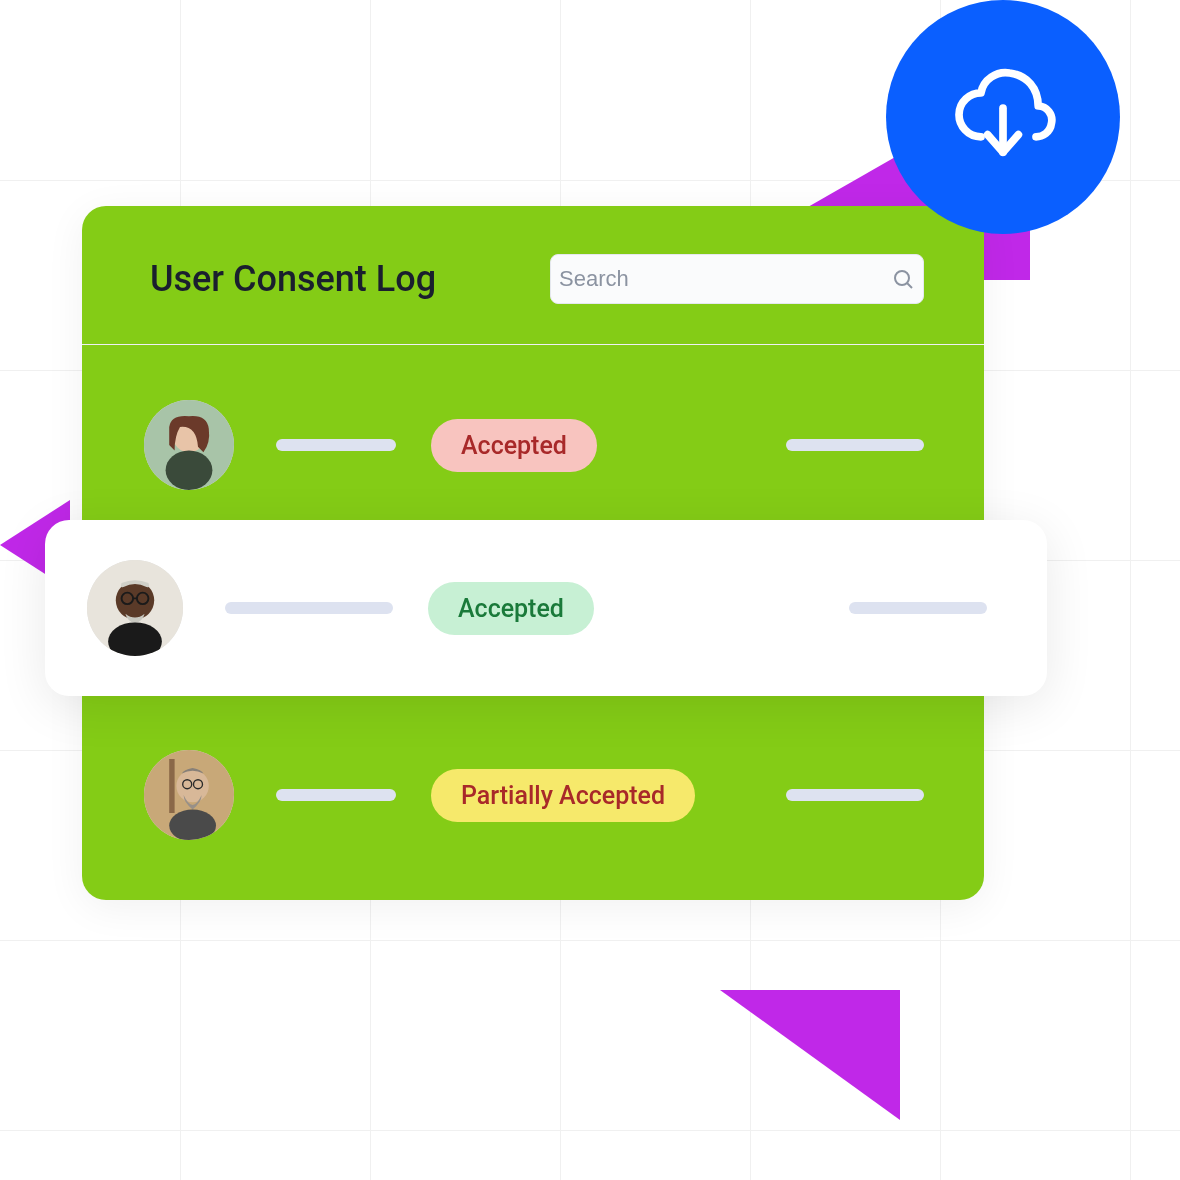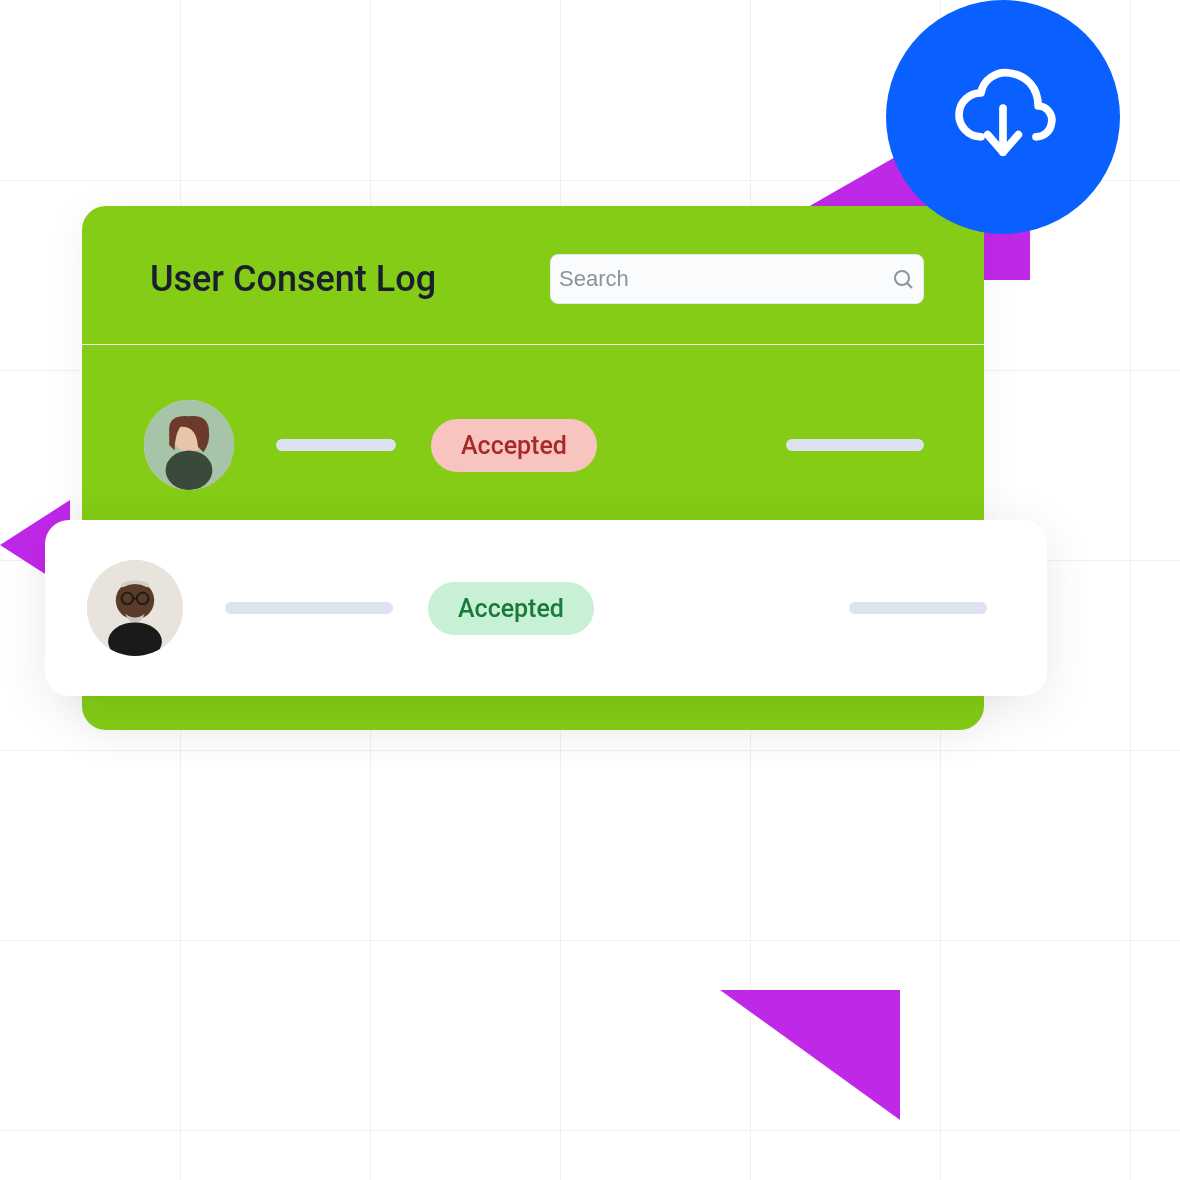--- a/index.html
+++ b/index.html
@@ -283,15 +283,33 @@
             <ellipse cx="50" cy="85" rx="28" ry="20" fill="#1a1a1a"></ellipse>
           </svg>
         </div>
         <div class="skel-1"></div>
         <span class="badge badge-accepted">Accepted</span>
         <div class="spacer"></div>
         <div class="skel-2"></div>
       </div>
     </div>
 
+    <div class="row" style="padding-top:50px;">
+      <div class="avatar">
+        <svg viewBox="0 0 100 100">
+          <rect width="100" height="100" fill="#c8a878"></rect>
+          <rect x="28" y="10" width="6" height="60" fill="#8a6848"></rect>
+          <circle cx="54" cy="40" r="18" fill="#d8b898"></circle>
+          <circle cx="48" cy="38" r="5" fill="none" stroke="#2a2a2a" stroke-width="1.5"></circle>
+          <circle cx="60" cy="38" r="5" fill="none" stroke="#2a2a2a" stroke-width="1.5"></circle>
+          <path d="M42 26 Q54 20 66 26 Q64 22 54 20 Q44 22 42 26" fill="#888078"></path>
+          <path d="M44 50 Q54 72 64 50 Q64 58 54 66 Q44 58 44 50" fill="#989088"></path>
+          <ellipse cx="54" cy="84" rx="26" ry="18" fill="#4a4a4a"></ellipse>
+        </svg>
+      </div>
+      <div class="skel-1"></div>
+      <span class="badge badge-partial">Partially Accepted</span>
+      <div class="spacer"></div>
+      <div class="skel-2"></div>
+    </div>
 
   </div>
 </div>
 
 </body></html>

